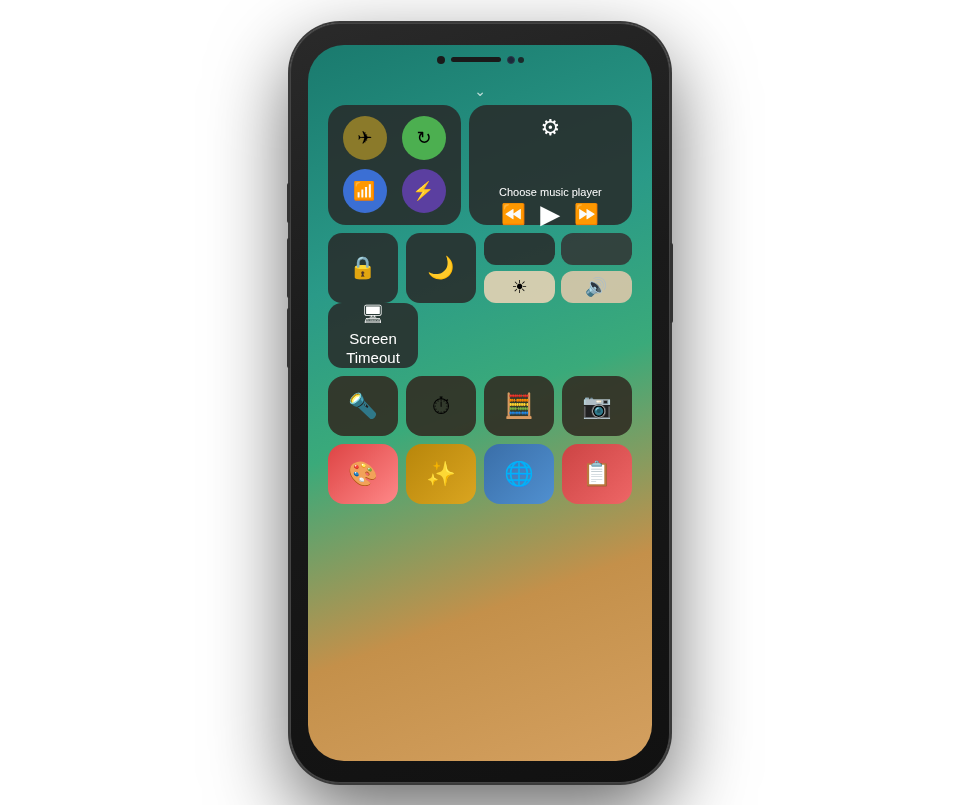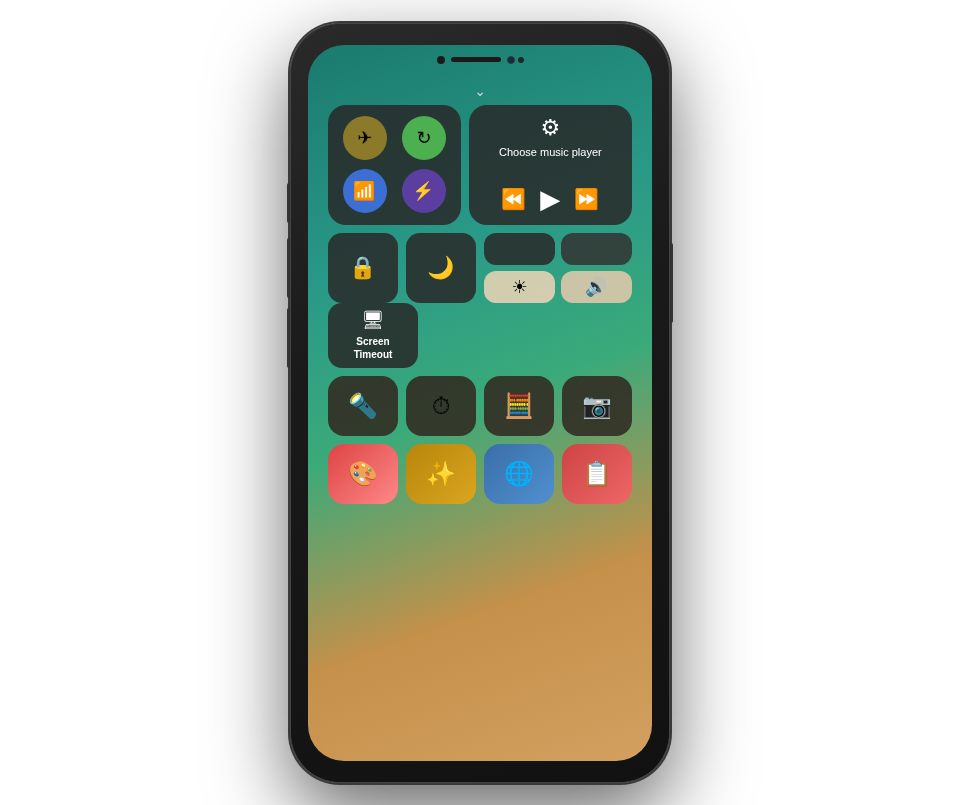--- a/index.html
+++ b/index.html
@@ -220,20 +220,21 @@
     .gear-icon-wrap {
       font-size: 22px;
       color: #fff;
     }
 
     .choose-music-text {
       font-size: 11px;
       color: #fff;
       text-align: right;
       line-height: 1.3;
+      margin-top: 40px;
     }
 
     .music-controls {
       display: flex;
       align-items: center;
       gap: 14px;
     }
 
     .music-btn {
       font-size: 20px;
@@ -306,25 +307,24 @@
       cursor: pointer;
       padding: 8px;
     }
 
     .screen-timeout-icon {
       font-size: 18px;
       color: #fff;
     }
 
     .screen-timeout-text {
-      font-size: 10px;
+      font-size: 15px;
       color: #fff;
       text-align: center;
       line-height: 1.3;
-      font-weight: bold;
     }
 
     
     .icon-row {
       display: flex;
       gap: 8px;
     }
 
     .icon-btn {
       flex: 1;

